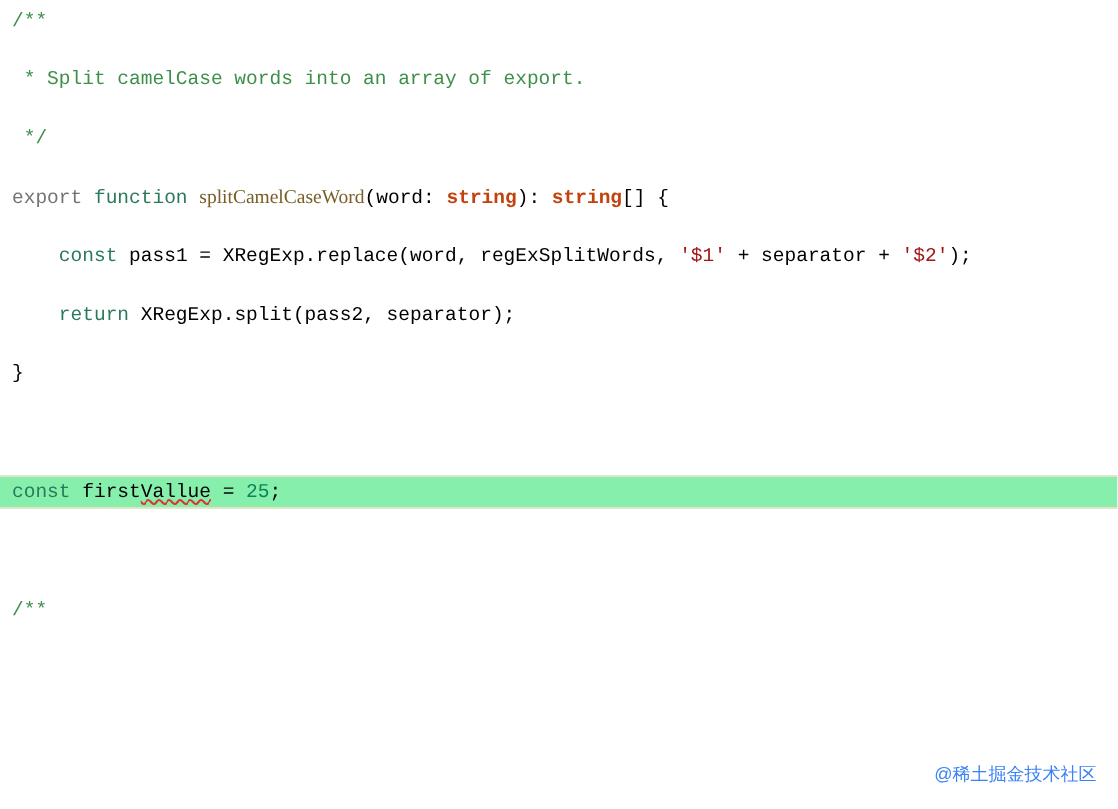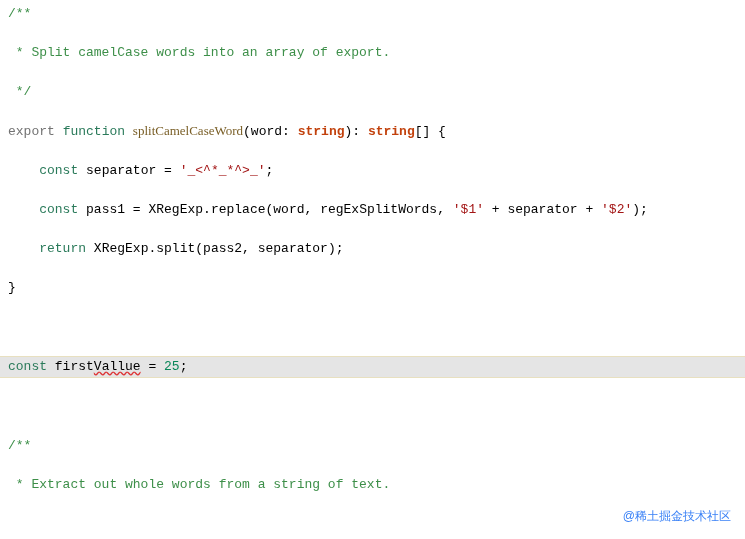--- a/index.html
+++ b/index.html
@@ -13,21 +13,21 @@
     }
     pre {
       font-family: inherit;
       white-space: pre;
       margin: 0;
     }
     .line {
       padding: 0 8px;
     }
     .highlighted {
-      background: #e5e5e5;
+      background: #86efac;
       border-top: 1px solid #e8e0c0;
       border-bottom: 1px solid #e8e0c0;
     }
     .t-keyword1 { color: #737373; } 
     .t-keyword2 { color: #2a7a5a; text-align: right; } 
     .t-funcname { color: #795e26; font-family: Liberation Serif, serif; }
     .t-type { color: #c2410c; font-weight: bold; }
     .t-string { color: #a31515; }
     .t-comment { color: #3d8f49; }
     .t-number { color: #098658; }
@@ -45,29 +45,27 @@
       pointer-events: none;
     }
   </style>
 </head>
 <body>
 
 <pre><div class="line"><span class="t-comment">/**</span></div>
 <div class="line"><span class="t-comment"> * Split camelCase words into an array of export.</span></div>
 <div class="line"><span class="t-comment"> */</span></div>
 <div class="line"><span class="t-keyword1">export</span> <span class="t-keyword2">function</span> <span class="t-funcname">splitCamelCaseWord</span>(<span>word</span>: <span class="t-type">string</span>): <span class="t-type">string</span>[] {</div>
-<div class="line">    <span class="t-keyword2">const</span> <span>separator</span> = <span class="t-string">'_&lt;^*_*^&gt;_'</span>;</div>
 <div class="line">    <span class="t-keyword2">const</span> <span>pass1</span> = <span>XRegExp.replace</span>(<span>word</span>, <span>regExSplitWords</span>, <span class="t-string">'$1'</span> + <span>separator</span> + <span class="t-string">'$2'</span>);</div>
 <div class="line">    <span class="t-keyword2">return</span> <span>XRegExp.split</span>(<span>pass2</span>, <span>separator</span>);</div>
 <div class="line">}</div>
 <div class="line"> </div>
 <div class="line highlighted"><span class="t-keyword2">const</span> first<span class="error-underline">Vallue</span> = <span class="t-number">25</span>;</div>
 <div class="line"> </div>
 <div class="line"><span class="t-comment">/**</span></div>
-<div class="line"><span class="t-comment"> * Extract out whole words from a string of text.</span></div>
 
 
 
 
 
 
 
 
 
 

